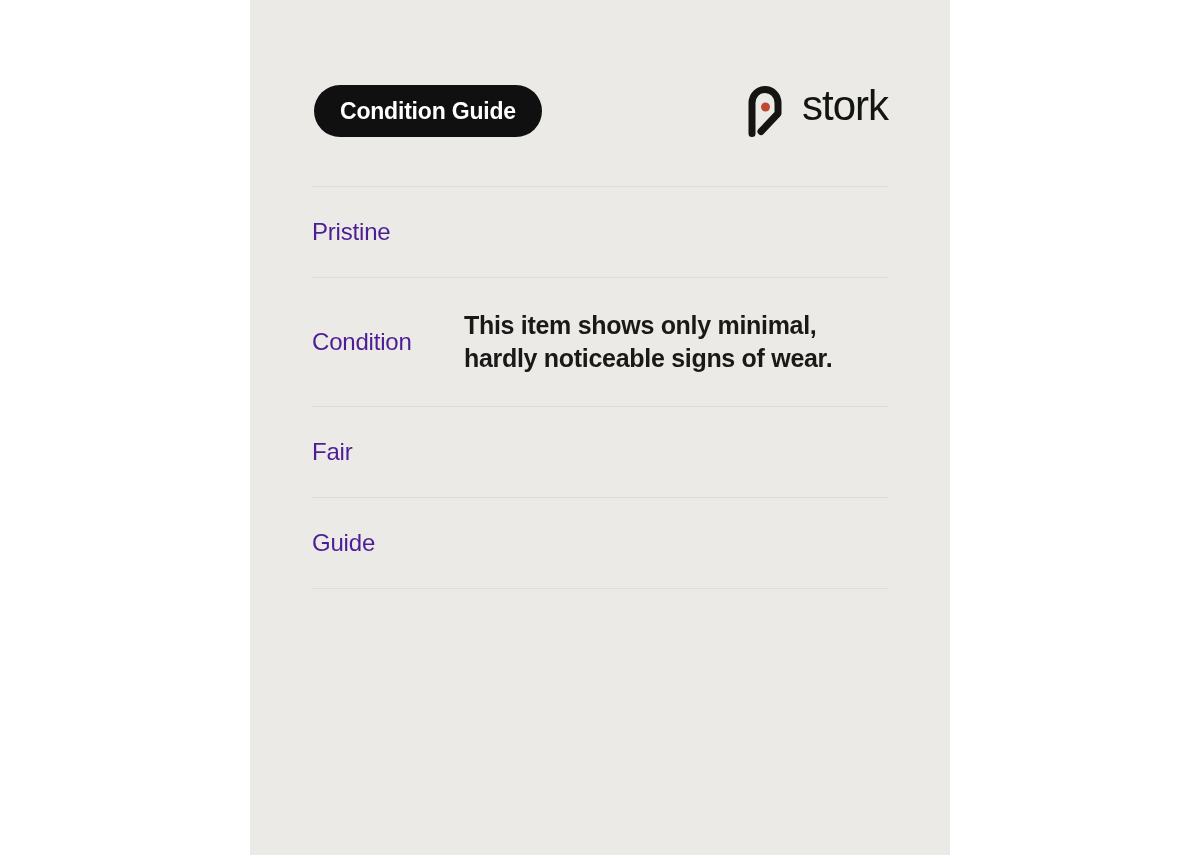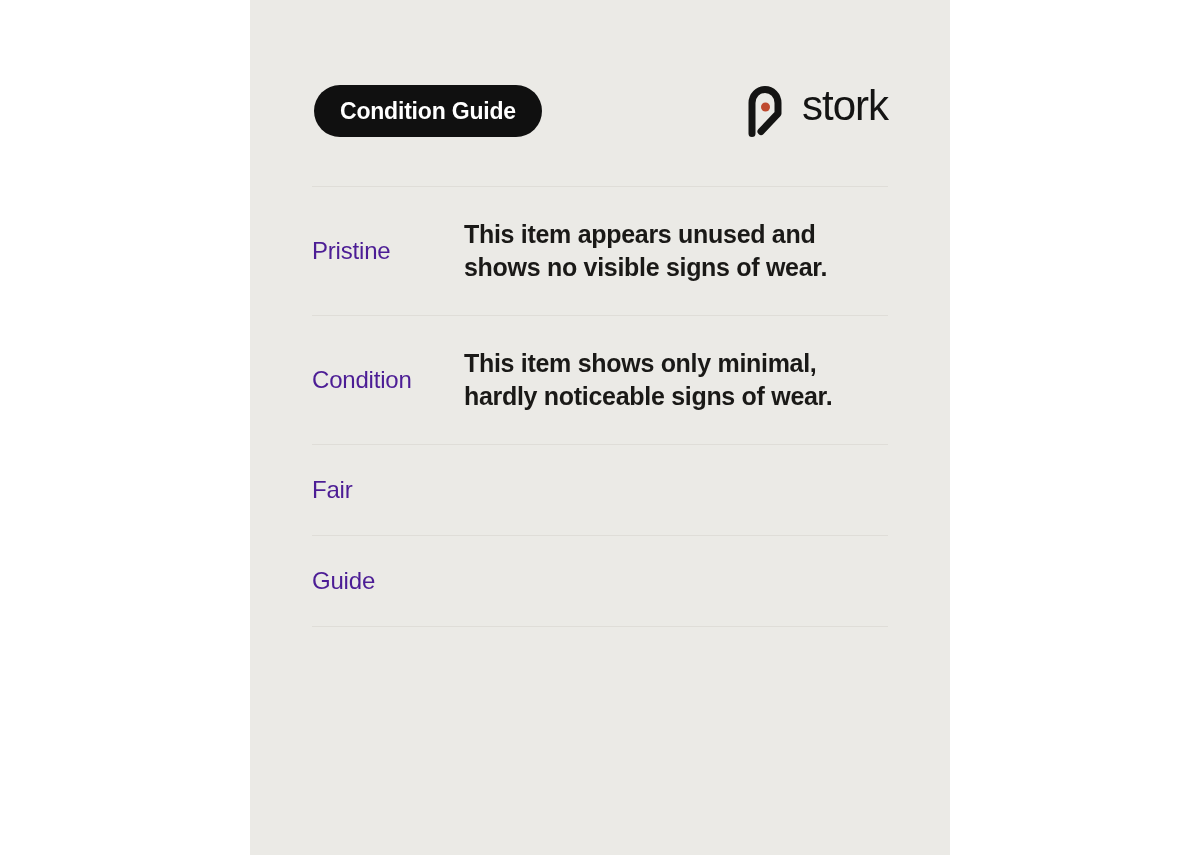--- a/index.html
+++ b/index.html
@@ -102,22 +102,20 @@
             </svg>
           </span>
           <span class="brand-name">stork</span>
         </div>
       </div>
 
       <div class="rows">
 
         <div class="row">
           <div class="row-label">Pristine</div>
-          <div class="row-desc">This item appears unused and
-shows no visible signs of wear.</div>
         </div>
 
         <div class="row">
           <div class="row-label">Condition</div>
           <div class="row-desc">This item shows only minimal,
 hardly noticeable signs of wear.</div>
         </div>
 
         <div class="row">
           <div class="row-label">Fair</div>

